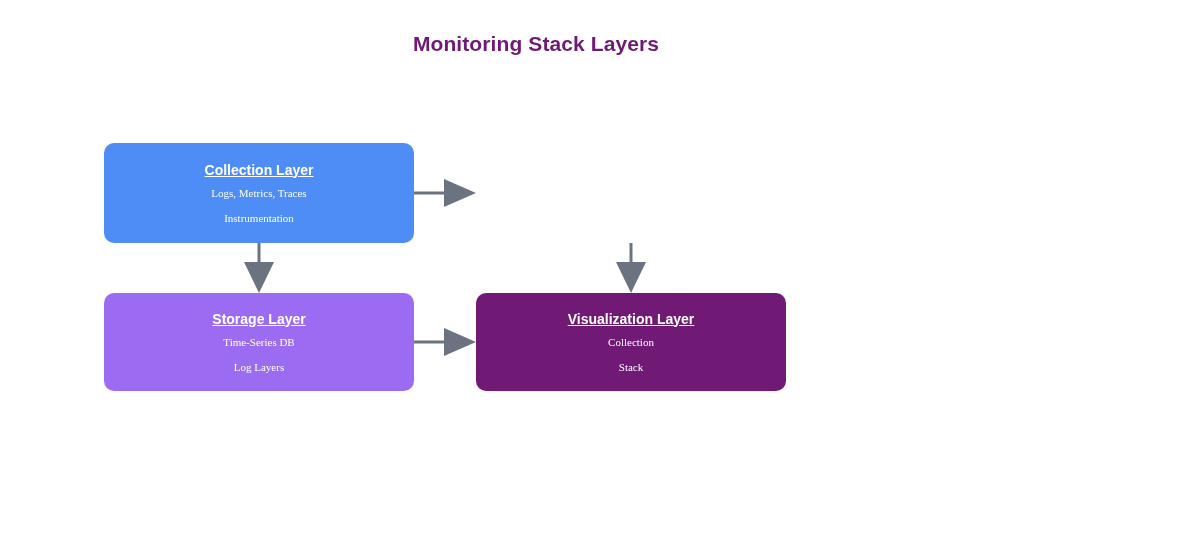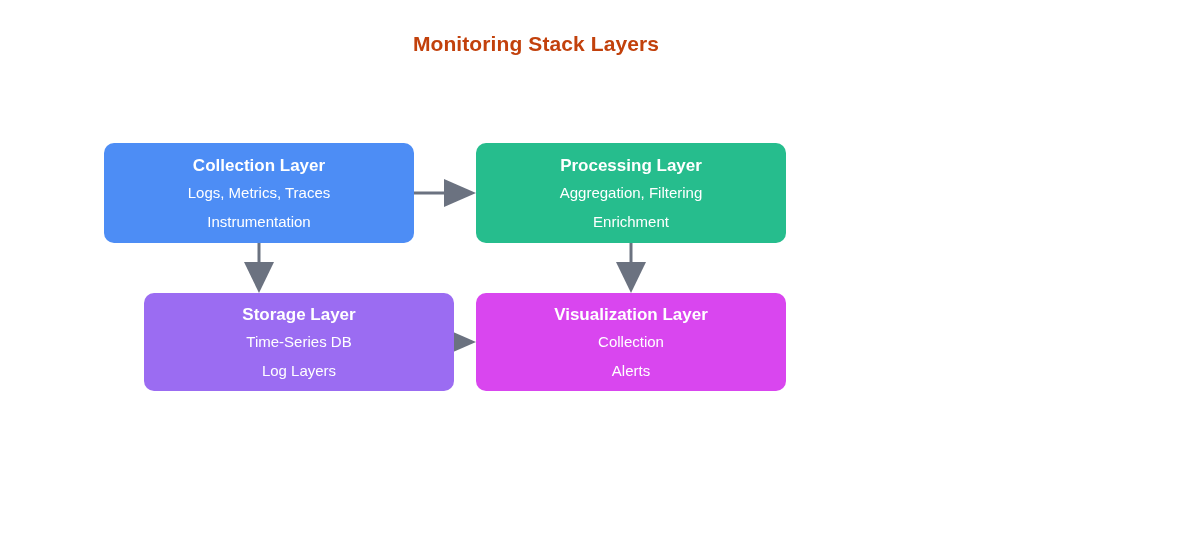--- a/index.html
+++ b/index.html
@@ -25,21 +25,21 @@
 
   
   .diagram-title {
     position: absolute;
     left: 0;
     top: 32px;
     width: 1072px;
     text-align: center;
     font-size: 21px;
     font-weight: bold;
-    color: #c2410c;
+    color: #701a75;
     letter-spacing: 0.1px;
     white-space: nowrap;
   }
 
   
   .connector-layer {
     position: absolute;
     left: 0;
     top: 0;
     width: 1200px;
@@ -53,33 +53,35 @@
     border-radius: 10px;
     box-sizing: border-box;
     display: flex;
     flex-direction: column;
     align-items: center;
     justify-content: center;
     z-index: 2;
     overflow: hidden;
   }
   .node-title {
-    font-size: 17px;
+    font-size: 14px;
     font-weight: bold;
     color: #ffffff;
     line-height: 1;
     margin-bottom: 11px;
     white-space: nowrap;
+    text-decoration: underline;
   }
   .node-line {
-    font-size: 15px;
+    font-size: 11px;
     font-weight: normal;
     color: #ffffff;
     line-height: 1;
     white-space: nowrap;
+    font-family: Liberation Serif, serif;
   }
   .node-line + .node-line {
     margin-top: 14px;
     text-align: center;
   }
 
   
   .node-collection  { left: 104px; top: 143px; width: 310px; height: 100px; }
   .node-processing  { left: 476px; top: 143px; width: 310px; height: 100px; }
   .node-storage     { left: 104px; top: 293px; width: 310px; height:  98px; }
@@ -114,31 +116,26 @@
       <polygon points="616,262 646,262 631,293" fill="#6b7280"></polygon>
     </g>
   </svg>
 
   <div class="node-box node-collection" style="background:#4d8df5;">
     <div class="node-title">Collection Layer</div>
     <div class="node-line">Logs, Metrics, Traces</div>
     <div class="node-line">Instrumentation</div>
   </div>
 
-  <div class="node-box node-processing" style="background:#26bd8d;">
-    <div class="node-title">Processing Layer</div>
-    <div class="node-line">Aggregation, Filtering</div>
-    <div class="node-line">Enrichment</div>
-  </div>
 
-  <div class="node-box node-storage" style="background:#9b6cf2;margin-left:40px;">
+  <div class="node-box node-storage" style="background:#9b6cf2;">
     <div class="node-title">Storage Layer</div>
     <div class="node-line">Time-Series DB</div>
     <div class="node-line">Log Layers</div>
   </div>
 
-  <div class="node-box node-visualization" style="background:#d946ef;">
+  <div class="node-box node-visualization" style="background:#701a75;">
     <div class="node-title">Visualization Layer</div>
     <div class="node-line">Collection</div>
-    <div class="node-line">Alerts</div>
+    <div class="node-line">Stack</div>
   </div>
 
 </div>
 
 </body></html>

